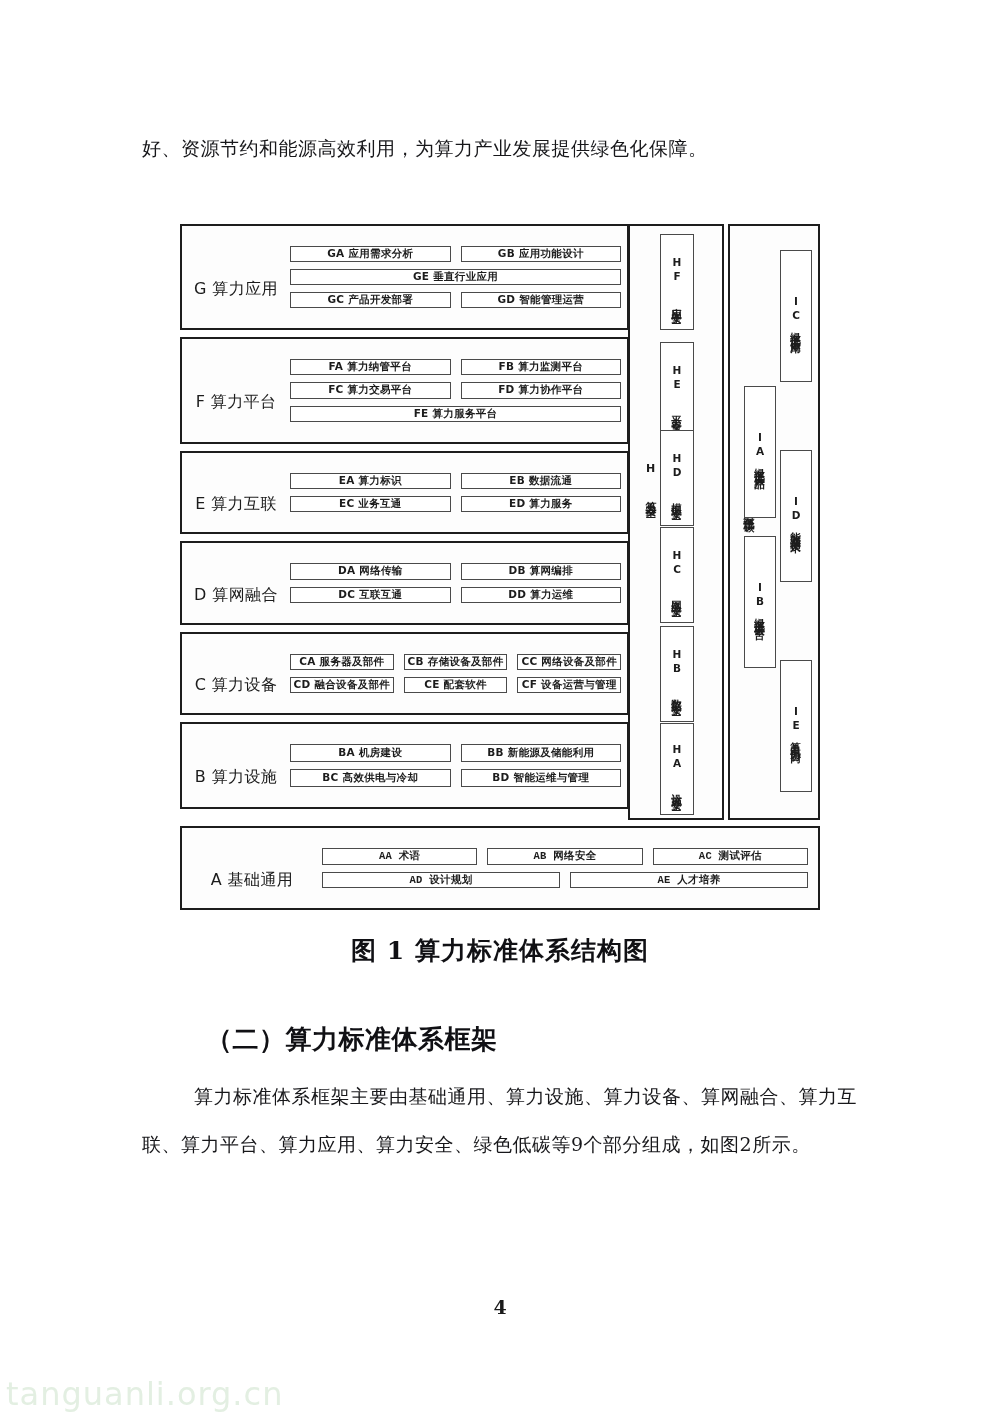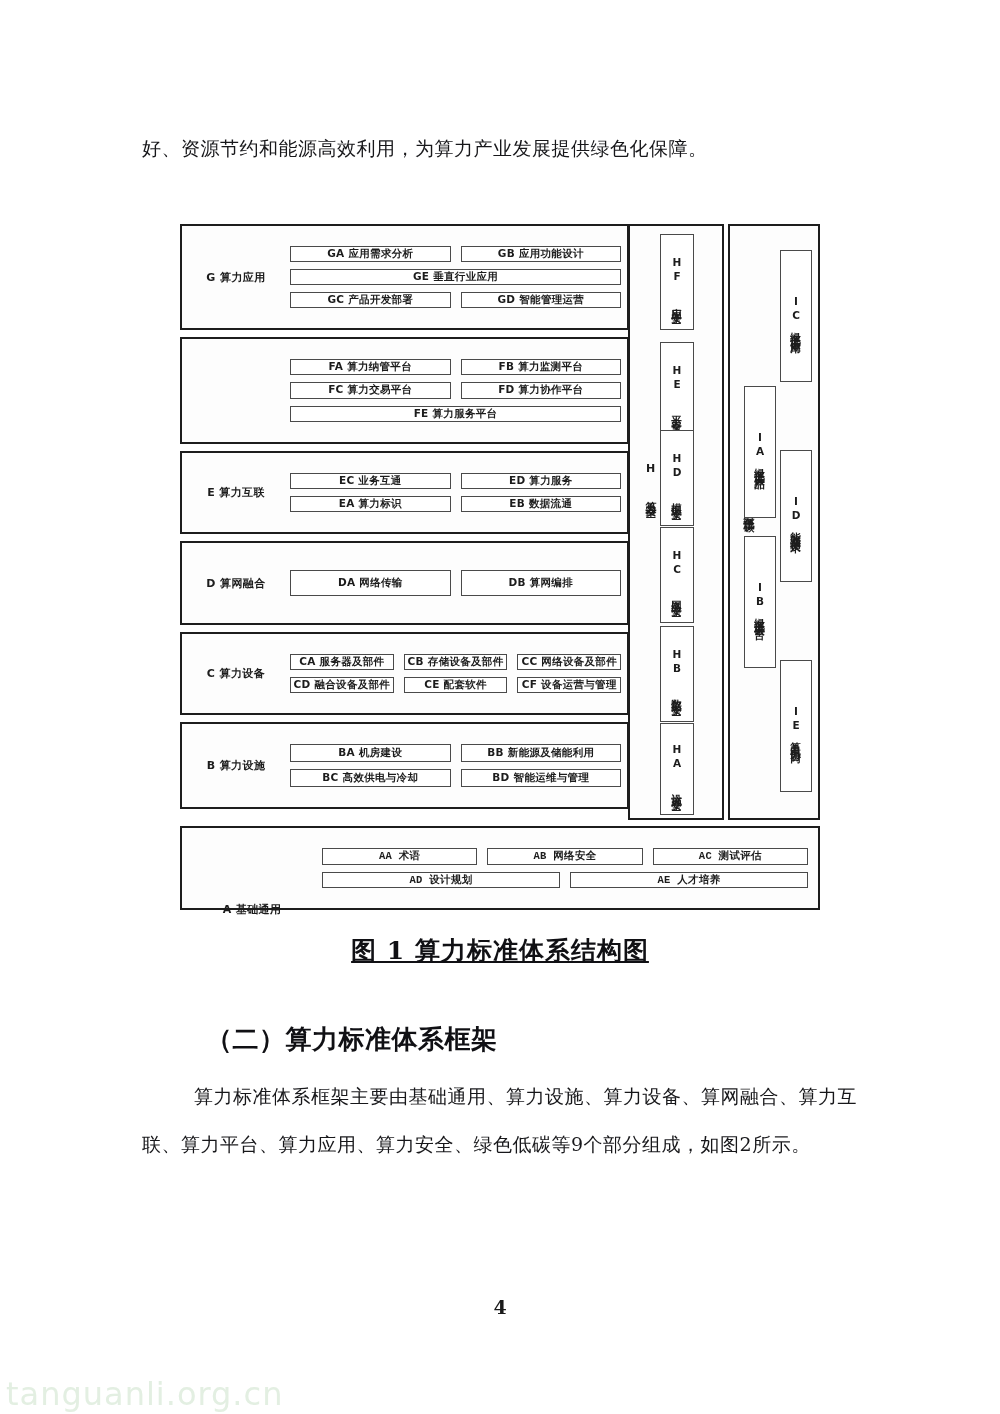--- a/index.html
+++ b/index.html
@@ -45,21 +45,20 @@
     position: absolute;
     top: 934px;
     left: 0;
     width: 1000px;
     text-align: center;
     font-family: "DejaVu Serif", "Liberation Serif", serif;
     font-size: 25px;
     font-weight: bold;
     letter-spacing: 1px;
     color: #101014;
-    text-decoration: underline;
   }
 
   .page-number {
     position: absolute;
     top: 1296px;
     left: 0;
     width: 1000px;
     text-align: center;
     font-family: "DejaVu Serif", "Liberation Serif", serif;
     font-size: 19px;
@@ -90,28 +89,28 @@
     position: absolute;
     left: 0;
     width: 449px;
     border: 2.5px solid #1d1d1d;
     background: #fdfdfd;
     box-sizing: border-box;
   }
   .layer-label {
     position: absolute;
     left: 0;
-    top: 0;
+    top: 12px;
     width: 108px;
     height: 100%;
     display: flex;
     align-items: center;
     justify-content: center;
-    font-size: 11px;
-    font-weight: bold;
+    font-size: 16px;
+    font-weight: normal;
     letter-spacing: 0.4px;
     color: #1c1c1c;
   }
   .cells {
     position: absolute;
     left: 108px;
     top: 0;
     right: 6px;
     bottom: 0;
     display: flex;
@@ -138,21 +137,21 @@
     letter-spacing: 0.3px;
     color: #1c1c1c;
     box-sizing: border-box;
     white-space: nowrap;
   }
 
   
   #row-A {
     width: 640px;
   }
-  #row-A .layer-label { width: 140px; margin-top: 41px; }
+  #row-A .layer-label { width: 140px; }
   #row-A .cells { left: 140px; right: 10px; font-family: Liberation Mono, monospace; }
 
   
   .vcol {
     position: absolute;
     top: 0;
     border: 2.5px solid #1d1d1d;
     background: #fdfdfd;
     box-sizing: border-box;
   }
@@ -209,55 +208,60 @@
         <div class="cell">GE  垂直行业应用</div>
       </div>
       <div class="cell-row">
         <div class="cell">GC  产品开发部署</div>
         <div class="cell">GD  智能管理运营</div>
       </div>
     </div>
   </div>
 
   <div class="layer-row" id="row-F" style="top:113px;height:107px;">
+    <div class="layer-label">F 算力平台</div>
     <div class="cells">
       <div class="cell-row">
         <div class="cell">FA  算力纳管平台</div>
         <div class="cell">FB  算力监测平台</div>
       </div>
       <div class="cell-row">
         <div class="cell">FC  算力交易平台</div>
         <div class="cell">FD  算力协作平台</div>
       </div>
       <div class="cell-row">
         <div class="cell">FE  算力服务平台</div>
       </div>
     </div>
   </div>
 
   <div class="layer-row" id="row-E" style="top:227px;height:83px;">
     <div class="layer-label">E 算力互联</div>
     <div class="cells">
       <div class="cell-row">
+        <div class="cell">EA  算力标识</div>
+        <div class="cell">EB  数据流通</div>
+      </div>
+      <div class="cell-row">
         <div class="cell">EC  业务互通</div>
         <div class="cell">ED  算力服务</div>
       </div>
-      <div class="cell-row">
-        <div class="cell">EA  算力标识</div>
-        <div class="cell">EB  数据流通</div>
-      </div>
     </div>
   </div>
 
   <div class="layer-row" id="row-D" style="top:317px;height:84px;">
     <div class="layer-label">D 算网融合</div>
     <div class="cells">
       <div class="cell-row">
         <div class="cell">DA  网络传输</div>
         <div class="cell">DB  算网编排</div>
+      </div>
+      <div class="cell-row">
+        <div class="cell">DC  互联互通</div>
+        <div class="cell">DD  算力运维</div>
       </div>
     </div>
   </div>
 
   <div class="layer-row" id="row-C" style="top:408px;height:83px;">
     <div class="layer-label">C 算力设备</div>
     <div class="cells">
       <div class="cell-row">
         <div class="cell">CA  服务器及部件</div>
         <div class="cell">CB  存储设备及部件</div>

